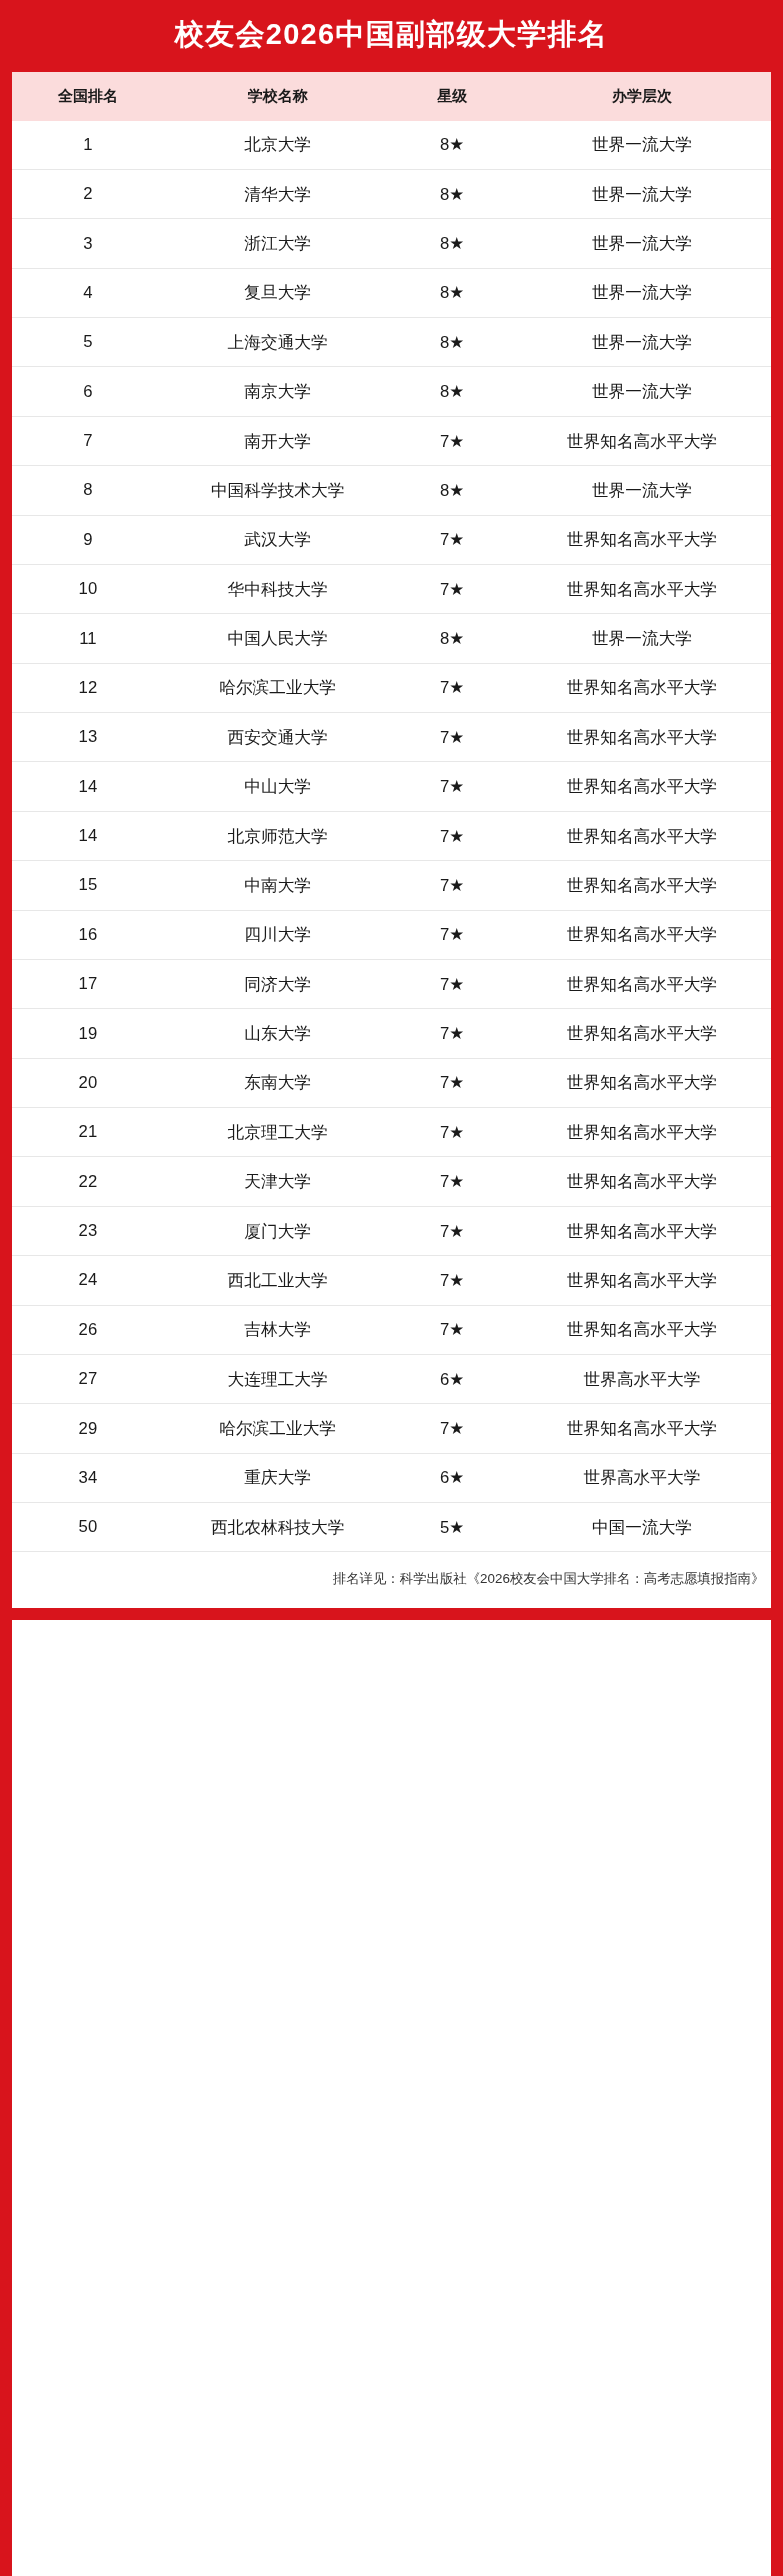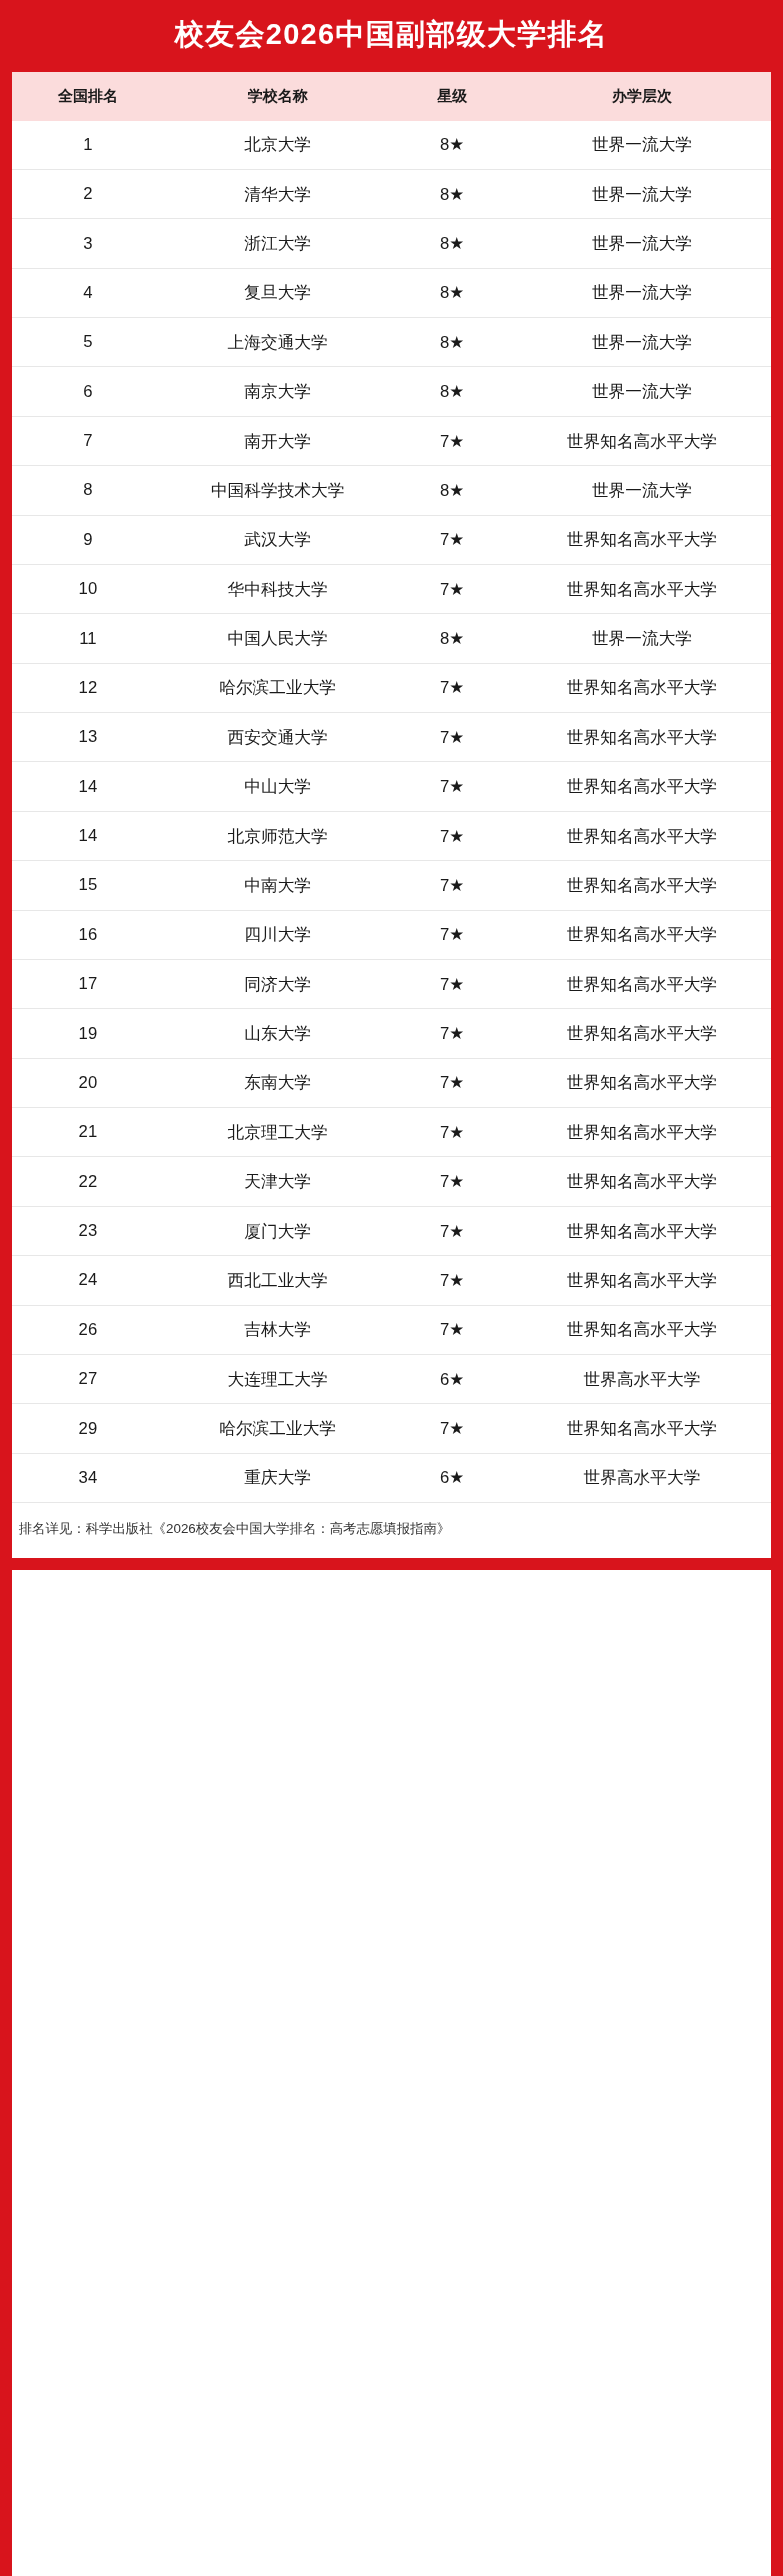--- a/index.html
+++ b/index.html
@@ -59,21 +59,21 @@
   table.rank-table tr:last-child td {
     border-bottom: 0.7px solid #e7e7e7;
   }
   col.c-rank { width: 20%; }
   col.c-name { width: 30%; }
   col.c-star { width: 16%; }
   col.c-level { width: 34%; }
   .star-cell { letter-spacing: 0px; }
   .footer {
     background: #ffffff;
-    text-align: left;
+    text-align: right;
     padding: 17.4px 6.7px 20px 6.7px;
     font-size: 13.4px;
     color: #333333;
   }
   .bottom-strip {
     height: 12px;
     background: #d8141c;
   }
 </style>
 </head>
@@ -263,20 +263,26 @@
             <td>哈尔滨工业大学</td>
             <td class="star-cell">7★</td>
             <td>世界知名高水平大学</td>
           </tr>
           <tr>
             <td>34</td>
             <td>重庆大学</td>
             <td class="star-cell">6★</td>
             <td>世界高水平大学</td>
           </tr>
+          <tr>
+            <td>50</td>
+            <td>西北农林科技大学</td>
+            <td class="star-cell">5★</td>
+            <td>中国一流大学</td>
+          </tr>
         </tbody>
     </table>
 
     <div class="footer">排名详见：科学出版社《2026校友会中国大学排名：高考志愿填报指南》</div>
     <div class="bottom-strip"></div>
   </div>
 </div>
 
 
 </body></html>

